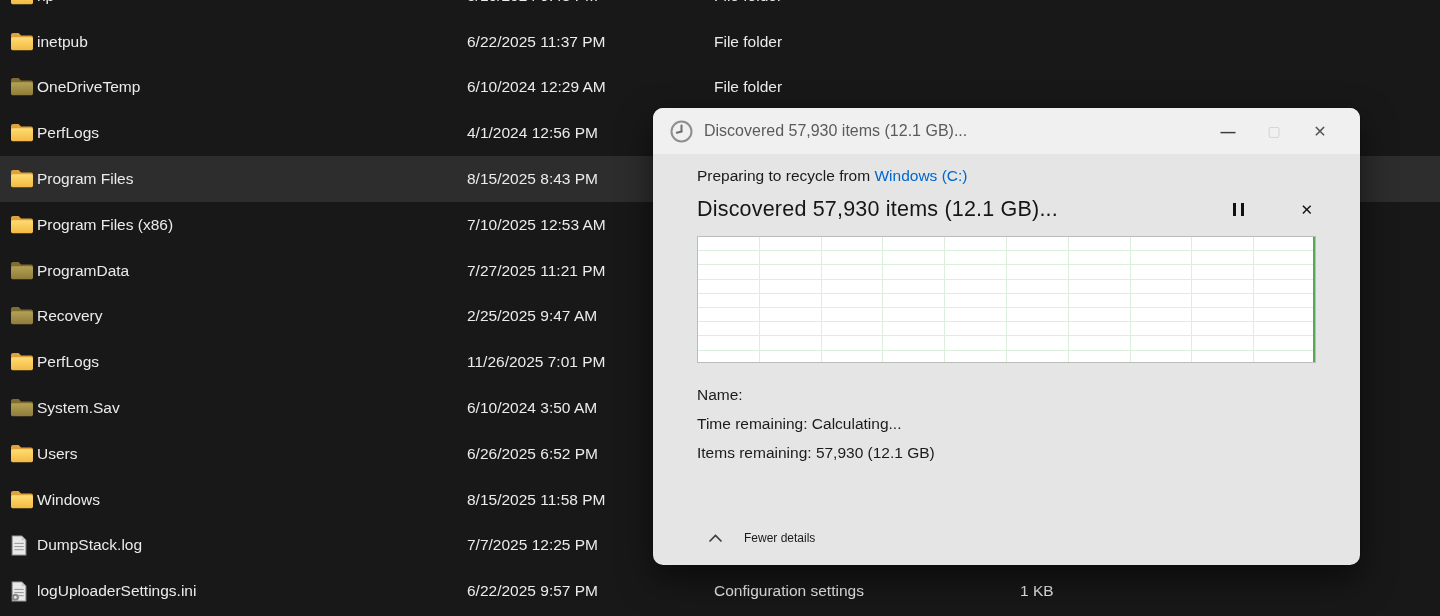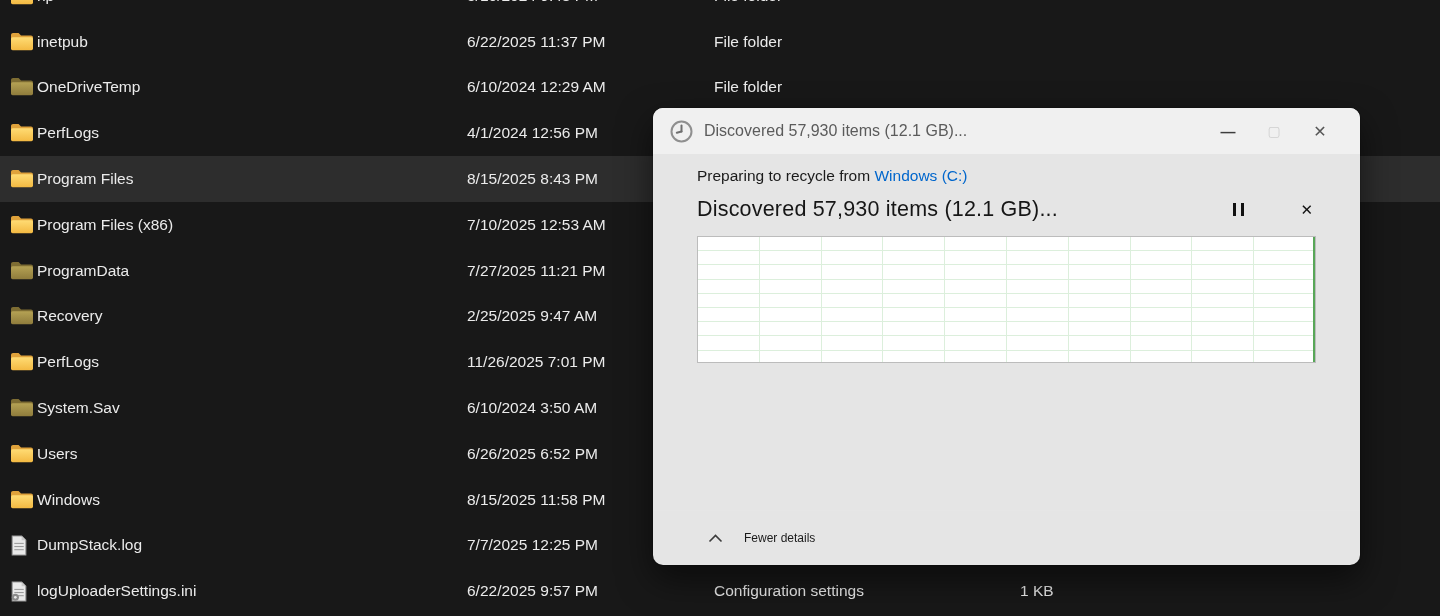--- a/index.html
+++ b/index.html
@@ -318,20 +318,25 @@
           <i></i>
           <i></i>
         </span>
       <span class="cancel-btn">✕</span>
     </div>
 
     <div class="speed-chart">
       <div class="chart-cursor"></div>
     </div>
 
+    <div class="details">
+      <div>Name:</div>
+      <div>Time remaining: Calculating...</div>
+      <div>Items remaining: 57,930 (12.1 GB)</div>
+    </div>
   </div>
 
   <div class="dlg-separator"></div>
 
   <div class="dlg-footer">
     <span>
       <svg class="chevron" width="15" height="9" viewBox="0 0 15 9">
         <polyline points="1.5,7.5 7.5,1.5 13.5,7.5" fill="none" stroke="#3c3c3c" stroke-width="1.6"></polyline>
       </svg>
     </span>

